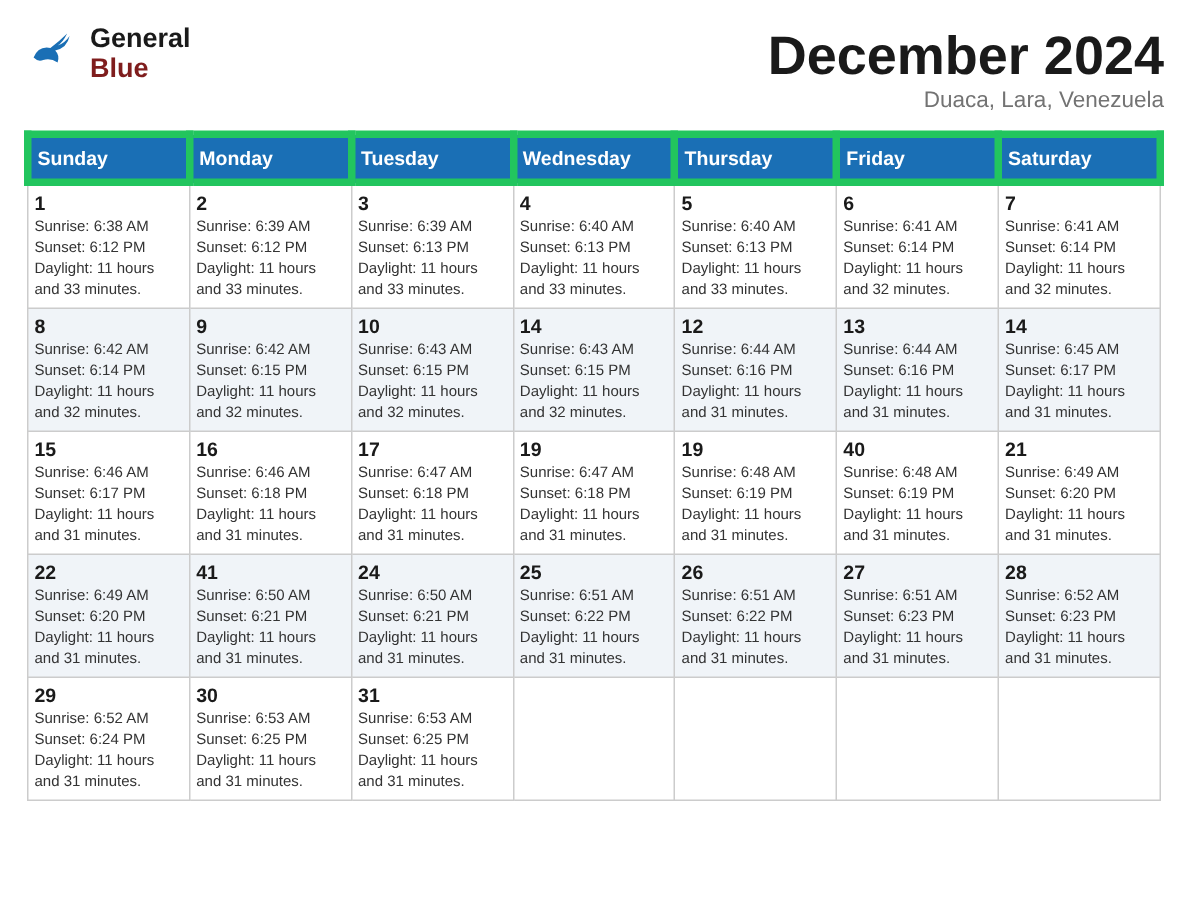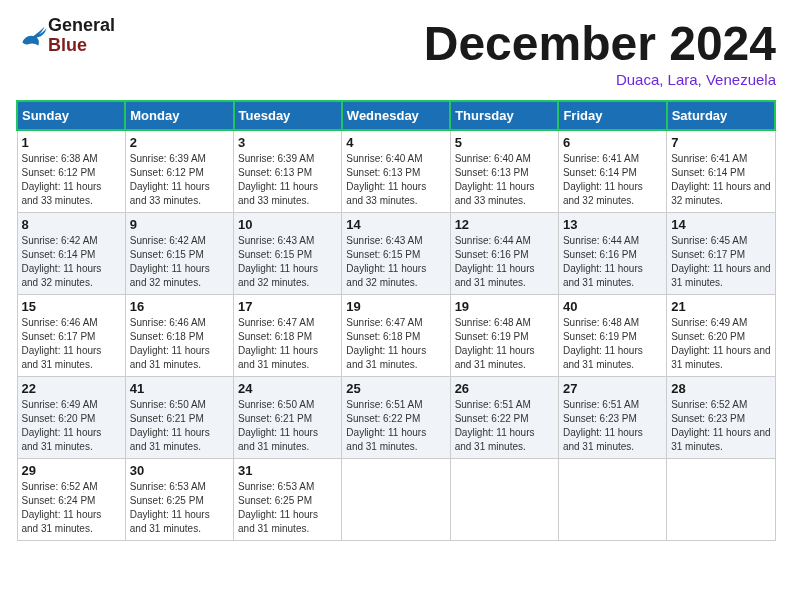--- a/index.html
+++ b/index.html
@@ -11,61 +11,61 @@
       padding: 16px;
     }
     .header {
       display: flex;
       justify-content: space-between;
       align-items: flex-start;
       margin-bottom: 12px;
     }
     .logo {
       display: flex;
-      align-items: center;
-      gap: 0;
+      align-items: flex-start;
+      gap: 12px;
     }
     .logo-text {
       font-size: 18px;
       font-weight: bold;
       color: #1a1a1a;
       line-height: 1.1;
     }
     .logo-text span {
       color: #7f1d1d;
     }
     .logo-bird {
       width: 32px;
       height: 32px;
     }
     .title-block {
       text-align: right;
     }
     .month-title {
-      font-size: 48px;
+      font-size: 36px;
       font-weight: bold;
       color: #1a1a1a;
     }
     .subtitle {
       font-size: 15px;
-      color: #6d28d9;
+      color: #737373;
     }
     .calendar {
       width: 100%;
       border-collapse: collapse;
       font-size: 11px;
     }
     .calendar th {
       background: #1a6fb5;
       color: #fff;
       padding: 6px 4px;
       text-align: left;
       font-size: 13px;
       font-weight: bold;
-      border: 2px solid #22c55e;
+      border: 5px solid #22c55e;
       margin-top: 16px;
     }
     .calendar td {
       border: 1px solid #ccc;
       vertical-align: top;
       padding: 4px;
       width: 14.28%;
       height: 80px;
       background: #fff;
     }

